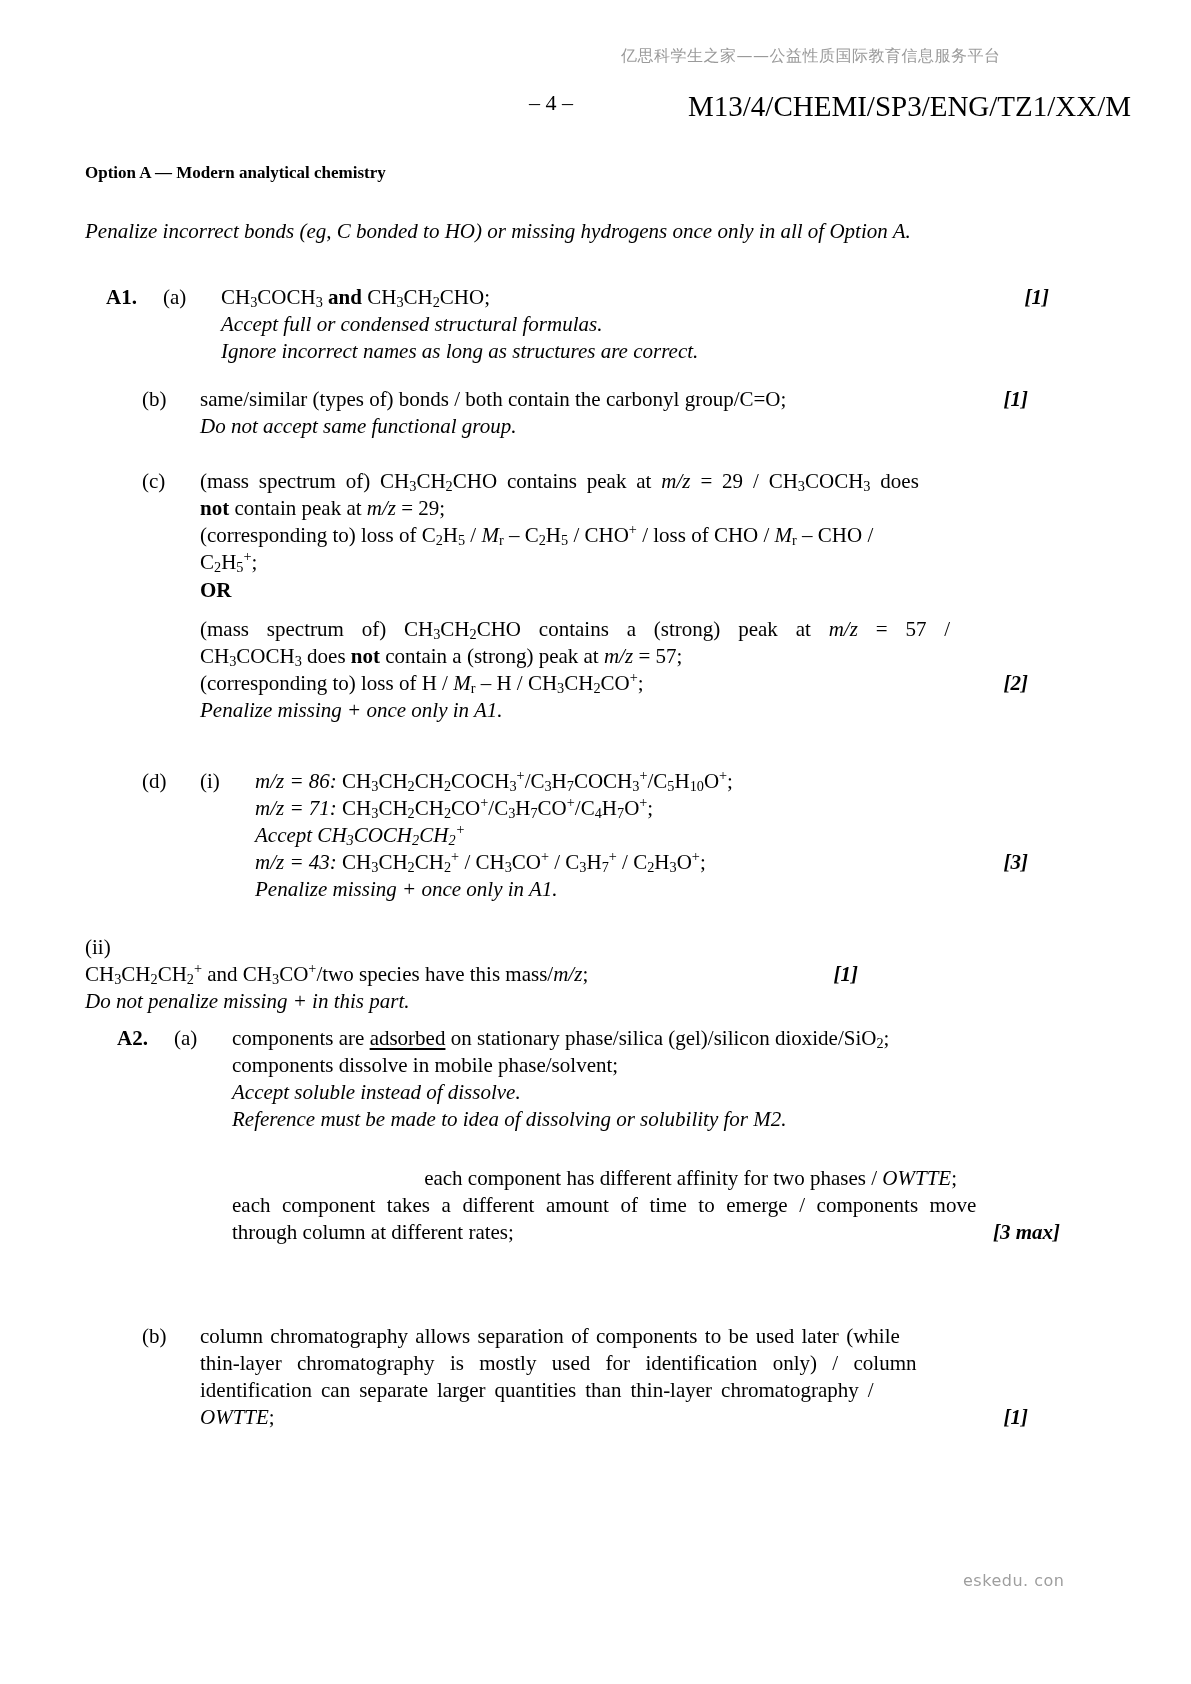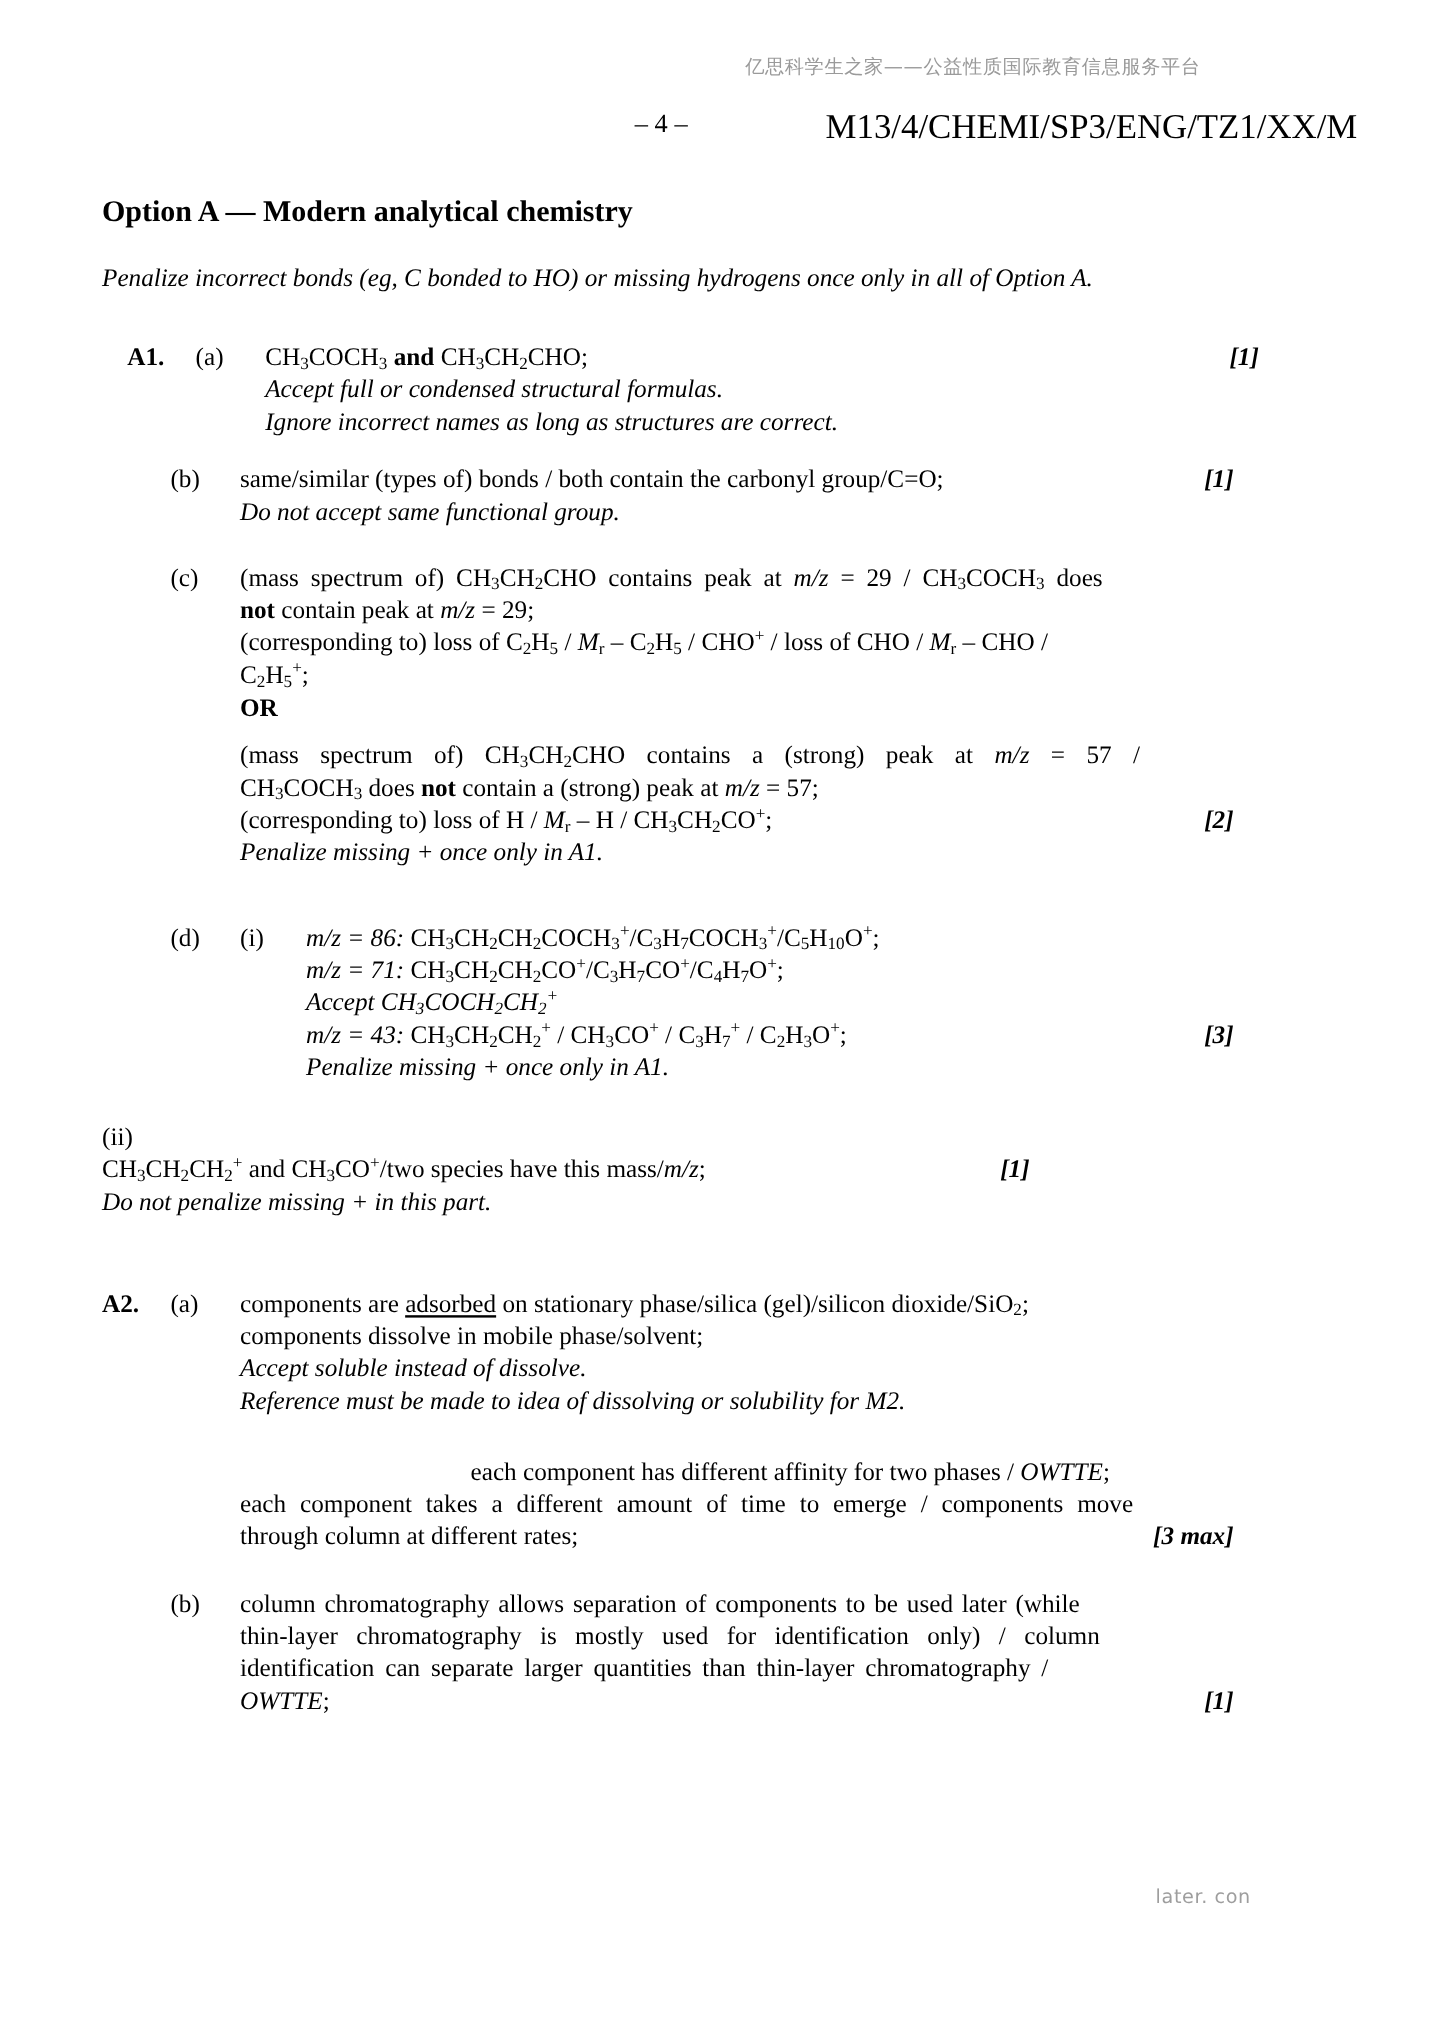--- a/index.html
+++ b/index.html
@@ -10,21 +10,21 @@
     font-family:"Liberation Serif", serif; font-size:21px;
   }
   .cn-watermark {
     position:absolute; top:46px; left:621px;
     font-family:"DejaVu Sans", sans-serif; font-size:16px; letter-spacing:0.5px;
     color:#9a9a9a; white-space:nowrap;
   }
   .page-number { position:absolute; top:90px; left:529px; font-size:22px; white-space:nowrap; }
   .paper-code  { position:absolute; top:90px; left:688px; font-size:29px; white-space:nowrap; }
   .section-heading {
-    position:absolute; top:163px; left:85px; font-size:25px; font-weight:bold; white-space:nowrap;
+    position:absolute; top:163px; left:85px; font-size:17px; font-weight:bold; white-space:nowrap;
   }
   .general-note {
     position:absolute; top:219px; left:85px; font-style:italic; white-space:nowrap;
   }
   .row { position:absolute; left:85px; display:flex; align-items:flex-start; }
   .qnum   { width:57px; font-weight:bold; flex:none; line-height:27px; }
   .qletter{ width:58px; flex:none; line-height:27px; }
   .qroman { width:55px; flex:none; line-height:27px; }
   .qbody  { width:725px; flex:none; }
   .qbody-d{ width:670px; flex:none; }
@@ -115,21 +115,21 @@
   <div class="row" style="top:934px;flex-direction:column;">
     <div class="qnum"></div>
     <div class="qletter"></div>
     <div class="qroman">(ii)</div>
     <div class="qbody-d">
       <div class="line"><span>CH<sub>3</sub>CH<sub>2</sub>CH<sub>2</sub><sup>+</sup> and CH<sub>3</sub>CO<sup>+</sup>/two species have this mass/<i>m/z</i>;</span><span class="mark">[1]</span></div>
       <div class="line"><i>Do not penalize missing + in this part.</i></div>
     </div>
   </div>
 
-  <div class="row" style="top:1073px;">
+  <div class="row" style="top:1025px;margin-left:32px;">
     <div class="qnum">A2.</div>
     <div class="qletter">(a)</div>
     <div class="qbody">
       <div class="line">components are <u>adsorbed</u> on stationary phase/silica (gel)/silicon dioxide/SiO<sub>2</sub>;</div>
       <div class="line">components dissolve in mobile phase/solvent;</div>
       <div class="line"><i>Accept soluble instead of dissolve.</i></div>
       <div class="line"><i>Reference must be made to idea of dissolving or solubility for M2.</i></div>
       <div class="line gap-top">each component has different affinity for two phases / <i>OWTTE</i>;</div>
       <div class="line ws3">each component takes a different amount of time to emerge / components move</div>
       <div class="line"><span>through column at different rates;</span><span class="mark">[3 max]</span></div>
@@ -140,15 +140,15 @@
     <div class="qnum"></div>
     <div class="qletter">(b)</div>
     <div class="qbody">
       <div class="line ws4">column chromatography allows separation of components to be used later (while</div>
       <div class="line ws5">thin-layer chromatography is mostly used for identification only) / column</div>
       <div class="line ws6">identification can separate larger quantities than thin-layer chromatography /</div>
       <div class="line"><span><i>OWTTE</i>;</span><span class="mark">[1]</span></div>
     </div>
   </div>
 
-  <div class="footer-watermark">later. con</div>
+  <div class="footer-watermark">eskedu. con</div>
 
 </div>
 
 </body></html>

